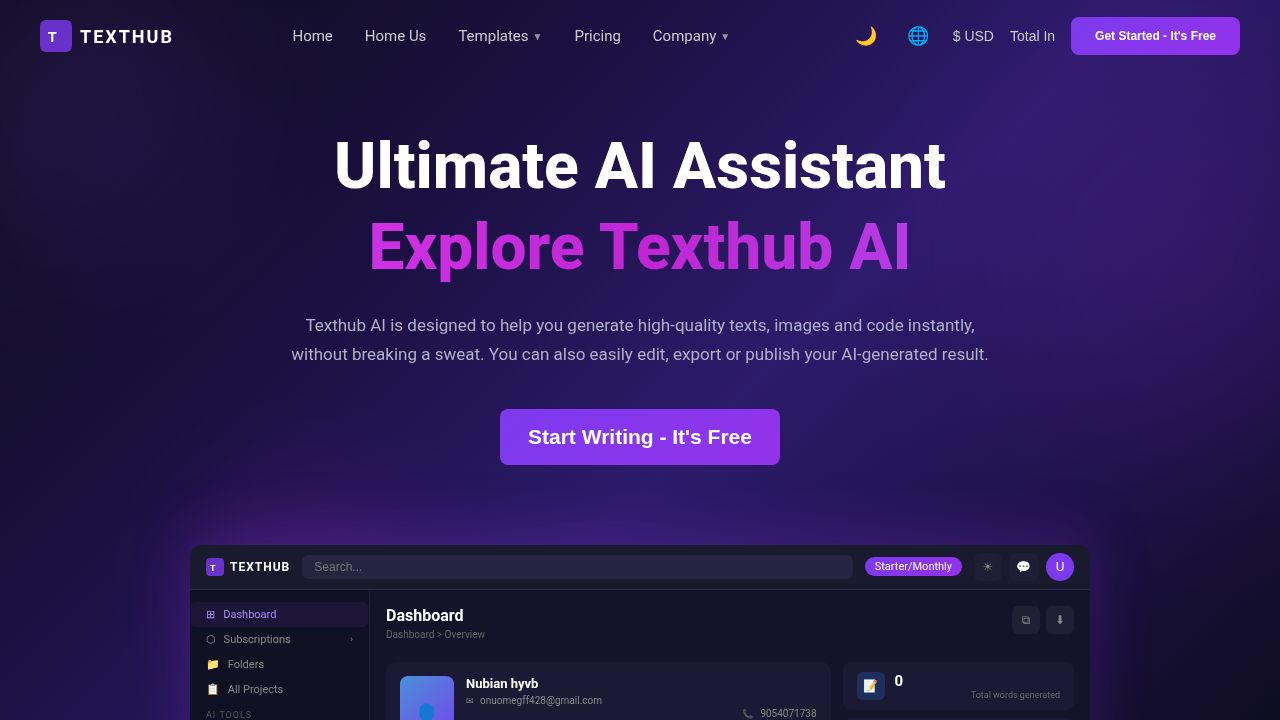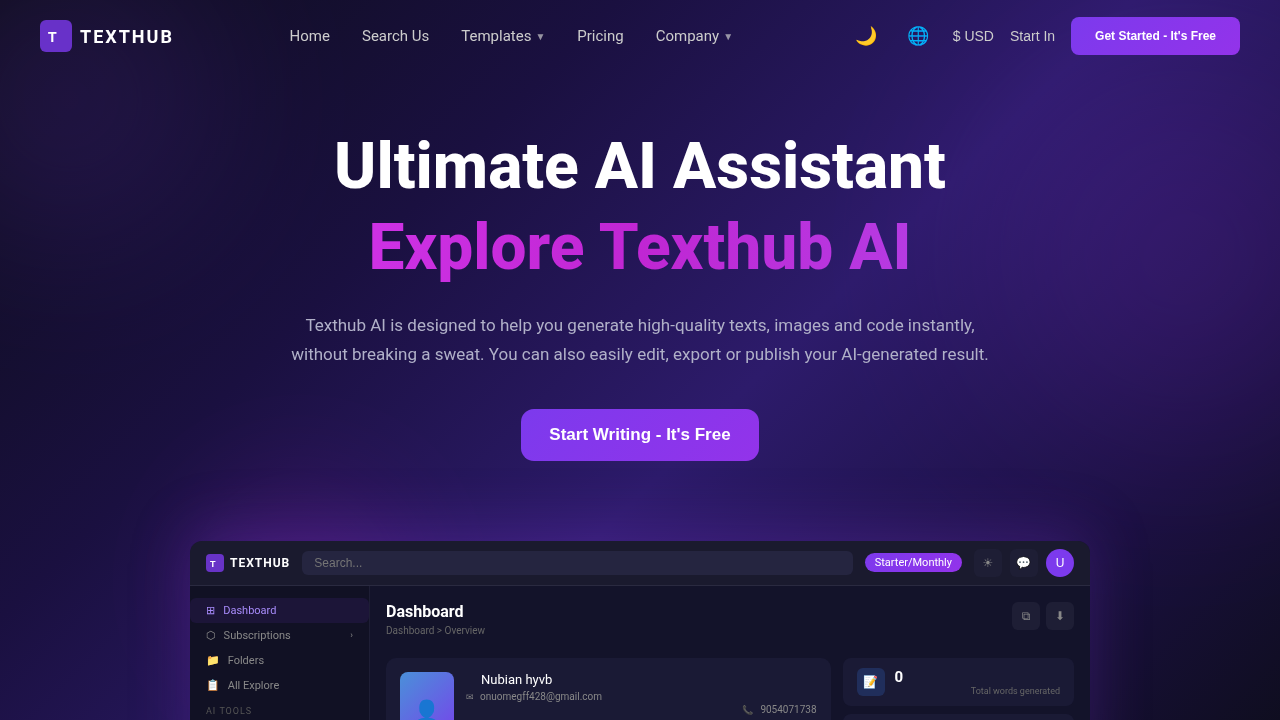--- a/index.html
+++ b/index.html
@@ -155,22 +155,22 @@
       max-width: 700px;
       margin: 0 auto 40px;
       line-height: 1.7;
     }
 
     .hero-cta-btn {
       background: linear-gradient(135deg, #7c3aed, #9333ea);
       color: #fff;
       border: none;
       padding: 16px 28px;
-      border-radius: 13px;
-      font-size: 17px;
+      border-radius: 8px;
+      font-size: 21px;
       font-weight: 600;
       cursor: pointer;
       display: inline-block;
     }
 
     
     .dashboard-preview {
       position: relative;
       margin: 40px auto 0;
       max-width: 900px;
@@ -314,24 +314,23 @@
       justify-content: center;
       font-size: 22px;
     }
 
     .user-info {
       flex: 1;
     }
 
     .user-name-preview {
       font-size: 13px;
-      font-weight: 400;
+      font-weight: 700;
       color: #fff;
       margin-bottom: 4px;
-      margin-left: 15px;
     }
 
     .user-email-preview {
       font-size: 10px;
       color: #888;
       margin-bottom: 2px;
     }
 
     .user-phone-preview {
       font-size: 10px;
@@ -425,21 +424,21 @@
         <text x="8" y="22" fill="white" font-size="14" font-weight="bold" font-family="sans-serif">T</text>
       </svg>
       <span class="logo-text">TEXTHUB</span>
     </a>
 
     <ul class="navbar-nav">
       <li>
           <a href="#">Home</a>
         </li>
       <li>
-          <a href="#">Search Us</a>
+          <a href="#">Home Us</a>
         </li>
       <li>
         <a href="#">
           <span>Templates</span>
           <span class="dropdown-arrow">▼</span>
         </a>
       </li>
       <li>
           <a href="#">Pricing</a>
         </li>
@@ -450,21 +449,21 @@
         </a>
       </li>
     </ul>
 
     <div class="navbar-actions">
       <button class="icon-btn">🌙</button>
       <button class="icon-btn">🌐</button>
       <button class="currency-btn">
         <span>$ USD</span>
       </button>
-      <button class="sign-in-btn">Start In</button>
+      <button class="sign-in-btn">Total In</button>
       <button class="cta-btn">Get Started - It's Free</button>
     </div>
   </nav>
 
   <section class="hero">
     <h1 class="hero-title-main">Ultimate AI Assistant</h1>
     <h1 class="hero-title-gradient">Explore Texthub AI</h1>
     <p class="hero-description">Texthub AI is designed to help you generate high-quality texts, images and code instantly, without breaking a sweat. You can also easily edit, export or publish your AI-generated result.</p>
     <button class="hero-cta-btn">Start Writing - It's Free</button>
   </section>
@@ -499,21 +498,21 @@
           <span>⬡</span>
           <span>Subscriptions</span>
           <span class="sidebar-chevron">›</span>
         </div>
         <div class="sidebar-item-preview">
           <span>📁</span>
           <span>Folders</span>
         </div>
         <div class="sidebar-item-preview">
           <span>📋</span>
-          <span>All Explore</span>
+          <span>All Projects</span>
         </div>
         <div class="sidebar-section-label">AI TOOLS</div>
 
       </div>
 
       <div class="preview-main">
         <div style="display:flex; justify-content:space-between; align-items:flex-start; margin-bottom:10px;">
           <div>
             <div class="preview-dashboard-title">Dashboard</div>
             <div class="preview-breadcrumb">Dashboard &gt; Overview</div>

